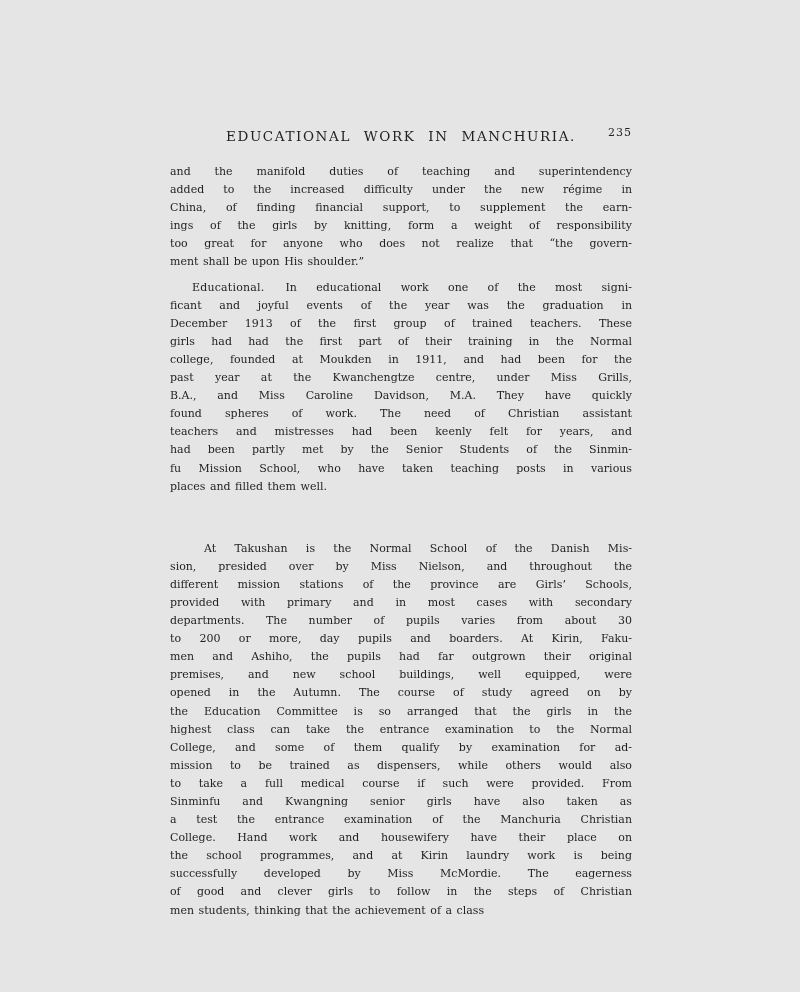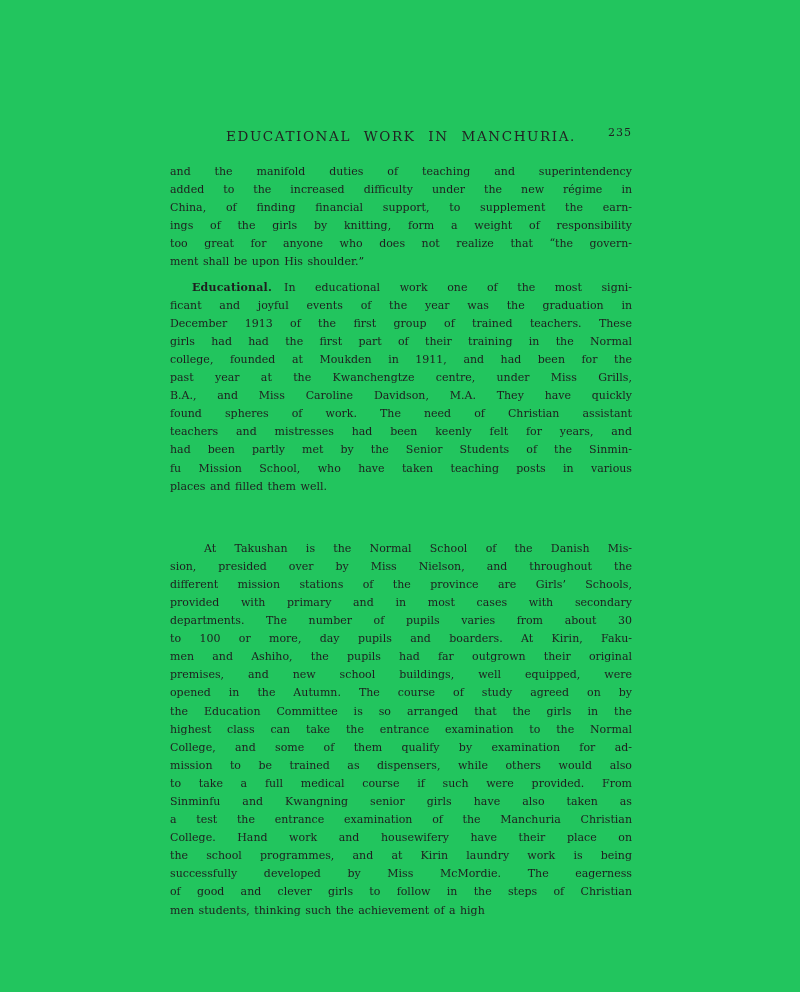--- a/index.html
+++ b/index.html
@@ -13,21 +13,21 @@
     font-family: "DejaVu Serif", serif;
     color: #1f1f1f;
     position: relative;
     overflow: hidden;
   }
   .page {
     position: absolute;
     left: 0; top: 0;
     width: 800px;
     height: 992px;
-    background: #22c55e;
+    background: #e5e5e5;
   }
   .running-header {
     position: absolute;
     left: 170px;
     top: 128px;
     width: 462px;
     height: 20px;
   }
   .running-title {
     display: block;
@@ -71,22 +71,22 @@
     text-align-last: left;
   }
   .line.indent-a {
     padding-left: 22px;
   }
   .line.indent-b {
     padding-left: 34px;
     margin-top: 44px;
   }
   .lead {
-    font-weight: 700;
-    margin-right: 12px;
+    font-weight: 400;
+    margin-right: 21px;
     letter-spacing: 0.2px;
   }
 </style>
 </head>
 <body>
 
 <div class="page">
 
   <div class="running-header">
     <span class="running-title">EDUCATIONAL WORK IN MANCHURIA.</span>
@@ -118,32 +118,32 @@
       <div class="line">fu Mission School, who have taken teaching posts in various</div>
       <div class="line end">places and filled them well.</div>
     </div>
 
     <div class="paragraph">
       <div class="line indent-b">At Takushan is the Normal School of the Danish Mis-</div>
       <div class="line">sion, presided over by Miss Nielson, and throughout the</div>
       <div class="line">different mission stations of the province are Girls’ Schools,</div>
       <div class="line">provided with primary and in most cases with secondary</div>
       <div class="line">departments. The number of pupils varies from about 30</div>
-      <div class="line">to 100 or more, day pupils and boarders. At Kirin, Faku-</div>
+      <div class="line">to 200 or more, day pupils and boarders. At Kirin, Faku-</div>
       <div class="line">men and Ashiho, the pupils had far outgrown their original</div>
       <div class="line">premises, and new school buildings, well equipped, were</div>
       <div class="line">opened in the Autumn. The course of study agreed on by</div>
       <div class="line">the Education Committee is so arranged that the girls in the</div>
       <div class="line">highest class can take the entrance examination to the Normal</div>
       <div class="line">College, and some of them qualify by examination for ad-</div>
       <div class="line">mission to be trained as dispensers, while others would also</div>
       <div class="line">to take a full medical course if such were provided. From</div>
       <div class="line">Sinminfu and Kwangning senior girls have also taken as</div>
       <div class="line">a test the entrance examination of the Manchuria Christian</div>
       <div class="line">College. Hand work and housewifery have their place on</div>
       <div class="line">the school programmes, and at Kirin laundry work is being</div>
       <div class="line">successfully developed by Miss McMordie. The eagerness</div>
       <div class="line">of good and clever girls to follow in the steps of Christian</div>
-      <div class="line end">men students, thinking such the achievement of a high</div>
+      <div class="line end">men students, thinking that the achievement of a class</div>
     </div>
 
   </div>
 </div>
 
 </body></html>

